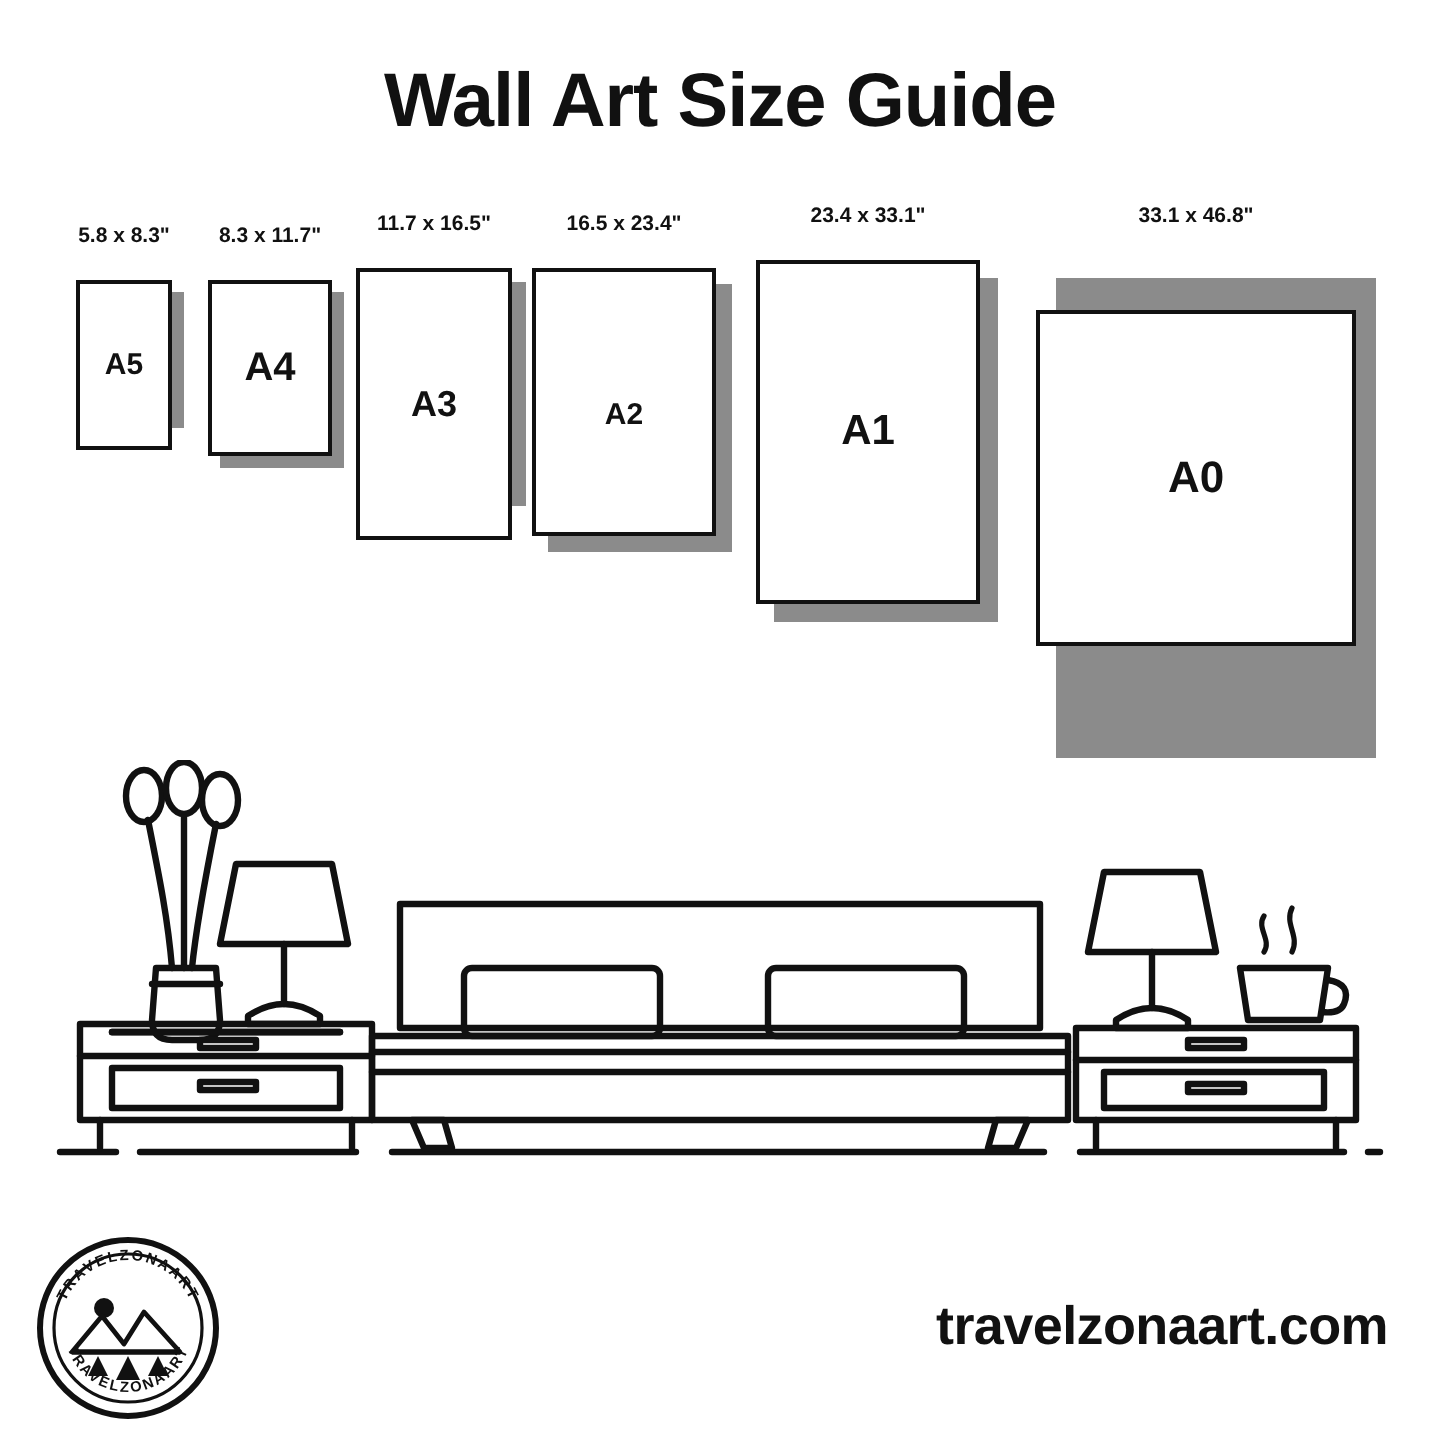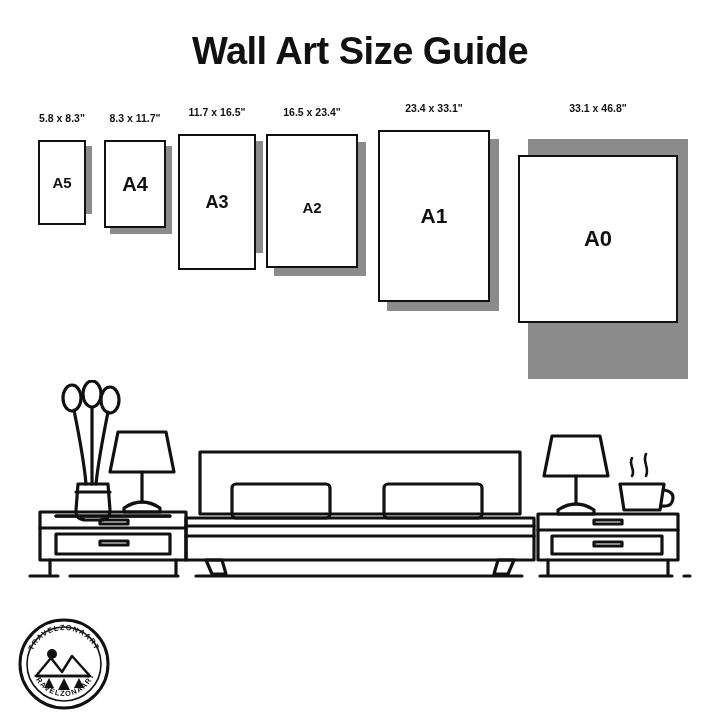--- a/index.html
+++ b/index.html
@@ -270,15 +270,16 @@
         <path d="M56 70 L 61 60 L 66 70 Z" fill="#111111"></path>
         <text font-family="'Liberation Sans', sans-serif" font-size="7.4" font-weight="bold" fill="#111111" letter-spacing="1.1">
           <textPath href="#arcTop" startOffset="50%" text-anchor="middle">TRAVELZONAART</textPath>
         </text>
         <text font-family="'Liberation Sans', sans-serif" font-size="7.4" font-weight="bold" fill="#111111" letter-spacing="1.1">
           <textPath href="#arcBot" startOffset="50%" text-anchor="middle">TRAVELZONAART</textPath>
         </text>
       </svg>
     </div>
 
+    <div class="site">travelzonaart.com</div>
   </div>
 
 </div>
 
 </body></html>

